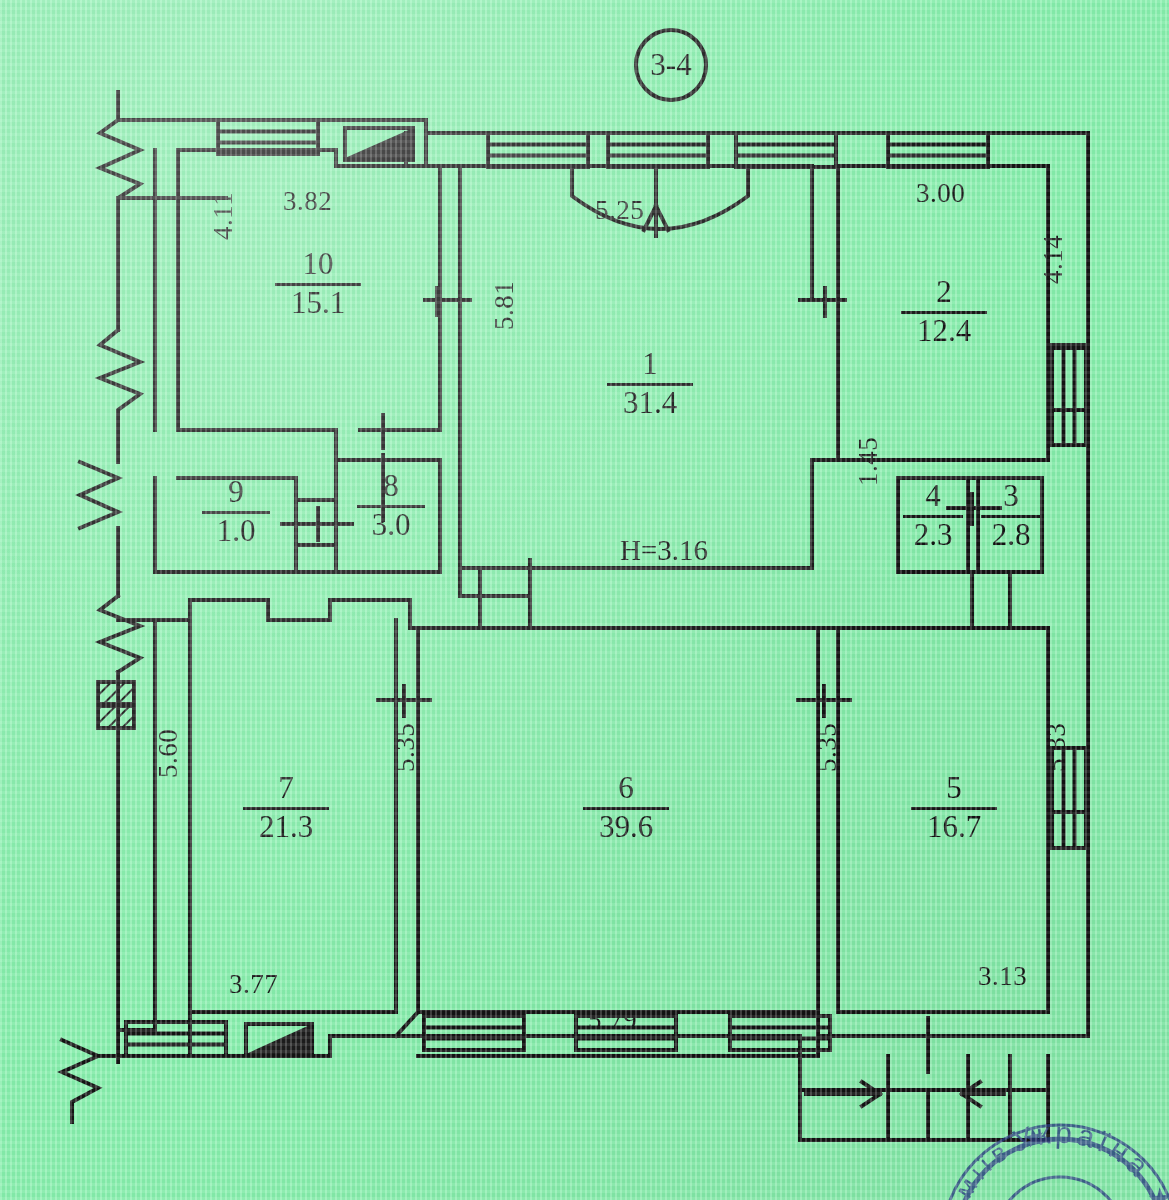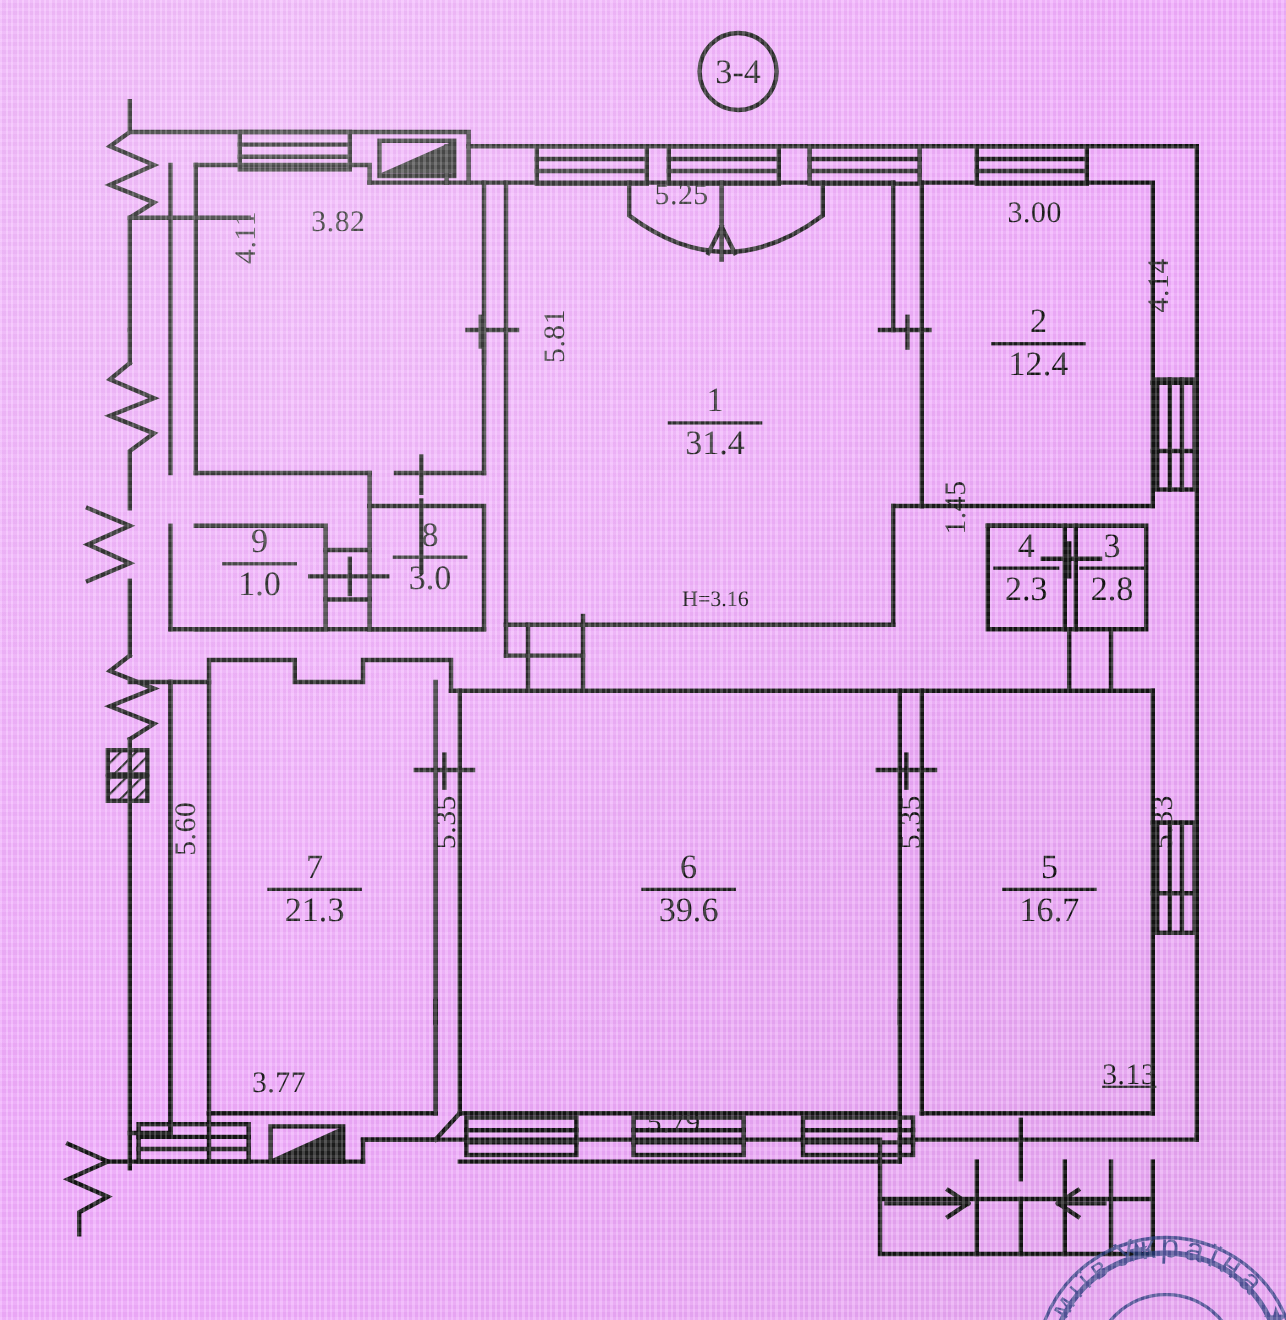--- a/index.html
+++ b/index.html
@@ -1,40 +1,40 @@
 <!DOCTYPE html>
 <html><head>
 <meta charset="utf-8">
 <style>
   html,body{margin:0;padding:0;background:#c9c9c7;}
   body{font-family:"Liberation Serif",serif;}
   #sheet{
     position:relative;width:1169px;height:1200px;overflow:hidden;
-    background:#f0abfc;
+    background:#86efac;
   }
   
   #grain{
     position:absolute;inset:0;pointer-events:none;
     background:
       repeating-linear-gradient(90deg, rgba(255,255,255,.22) 0px, rgba(255,255,255,.22) 2px, rgba(0,0,0,.02) 2px, rgba(0,0,0,.02) 5px),
       repeating-linear-gradient(0deg, rgba(255,255,255,.10) 0px, rgba(255,255,255,.10) 3px, rgba(0,0,0,.015) 3px, rgba(0,0,0,.015) 7px),
       radial-gradient(ellipse at 20% 10%, rgba(255,255,255,.30), rgba(255,255,255,0) 60%),
       radial-gradient(ellipse at 85% 95%, rgba(0,0,0,.05), rgba(0,0,0,0) 55%);
     mix-blend-mode:normal;opacity:.85;
   }
   #plan{position:absolute;left:0;top:0;width:1169px;height:1200px;}
 
   .lbl{position:absolute;color:#171717;line-height:1;white-space:nowrap;}
   .dim{font-size:27px;letter-spacing:.5px;}
   .dim.v{transform-origin:left top;}
   .roomwrap{position:absolute;text-align:center;color:#121212;}
   .roomwrap .num{font-size:31px;line-height:1.05;font-weight:400;}
   .roomwrap .bar{height:3px;background:#171717;margin:2px auto 1px auto;}
   .roomwrap .area{font-size:31px;line-height:1.05;font-weight:400;}
-  .hnote{position:absolute;font-size:20px;color:#141414;}
+  .hnote{position:absolute;font-size:29px;color:#141414;}
   .tag{position:absolute;}
   .tag .circ{
     width:66px;height:66px;border:4px solid #141414;border-radius:50%;
     display:flex;align-items:center;justify-content:center;
     font-size:31px;color:#121212;background:transparent;
   }
   
   #stamp{
     position:absolute;left:935px;top:1118px;width:250px;height:250px;
     pointer-events:none;opacity:.78;
@@ -223,25 +223,25 @@
       <rect x="246" y="1024" width="66" height="32" fill="none"></rect>
       <path d="M246 1054 L312 1024 L312 1054 Z" fill="#1d1d1d" stroke="none"></path>
     </g>
   </svg>
 
   <div class="tag" style="left:634px;top:28px;">
     <div class="circ">3-4</div>
   </div>
 
   <div class="lbl dim" style="left:283px;top:188px;">3.82</div>
-  <div class="lbl dim" style="left:595px;top:163px;">5.25</div>
+  <div class="lbl dim" style="left:595px;top:197px;">5.25</div>
   <div class="lbl dim" style="left:916px;top:180px;">3.00</div>
   <div class="lbl dim" style="left:229px;top:961px;margin-top:10px;">3.77</div>
   <div class="lbl dim" style="left:588px;top:966px;margin-top:41px;">5.79</div>
-  <div class="lbl dim" style="left:1002px;top:963px;text-decoration:underline;">3.13</div>
+  <div class="lbl dim" style="left:978px;top:963px;">3.13</div>
 
   <div class="lbl dim v" style="left:210px;top:240px;transform:rotate(-90deg);transform-origin:0 0;">4.11</div>
   <div class="lbl dim v" style="left:491px;top:330px;transform:rotate(-90deg);transform-origin:0 0;">5.81</div>
   <div class="lbl dim v" style="left:1040px;top:284px;transform:rotate(-90deg);transform-origin:0 0;">4.14</div>
   <div class="lbl dim v" style="left:855px;top:486px;transform:rotate(-90deg);transform-origin:0 0;">1.45</div>
   <div class="lbl dim v" style="left:155px;top:778px;transform:rotate(-90deg);transform-origin:0 0;">5.60</div>
   <div class="lbl dim v" style="left:392px;top:772px;transform:rotate(-90deg);transform-origin:0 0;">5.35</div>
   <div class="lbl dim v" style="left:814px;top:772px;transform:rotate(-90deg);transform-origin:0 0;">5.35</div>
   <div class="lbl dim v" style="left:1043px;top:772px;transform:rotate(-90deg);transform-origin:0 0;">5.33</div>
 
@@ -294,20 +294,25 @@
     <div class="bar" style="width:68px;"></div>
     <div class="area">3.0</div>
   </div>
 
   <div class="roomwrap" style="left:200px;top:476px;width:72px;">
     <div class="num">9</div>
     <div class="bar" style="width:68px;"></div>
     <div class="area">1.0</div>
   </div>
 
+  <div class="roomwrap" style="left:272px;top:248px;width:92px;">
+    <div class="num">10</div>
+    <div class="bar" style="width:86px;"></div>
+    <div class="area">15.1</div>
+  </div>
 
   <svg id="stamp" viewBox="0 0 250 250">
     <defs>
       <path id="arcTop" d="M 25 125 A 100 100 0 0 1 225 125"></path>
     </defs>
     <circle cx="125" cy="125" r="118" fill="none" stroke="#2b3f86" stroke-width="3"></circle>
     <circle cx="125" cy="125" r="104" fill="none" stroke="#2b3f86" stroke-width="5"></circle>
     <circle cx="125" cy="125" r="66" fill="none" stroke="#2b3f86" stroke-width="3"></circle>
     <text font-family="'Liberation Sans',sans-serif" font-size="26" fill="#2b3f86" letter-spacing="5">
       <textPath href="#arcTop" startOffset="14%">міїв  ★  </textPath>

